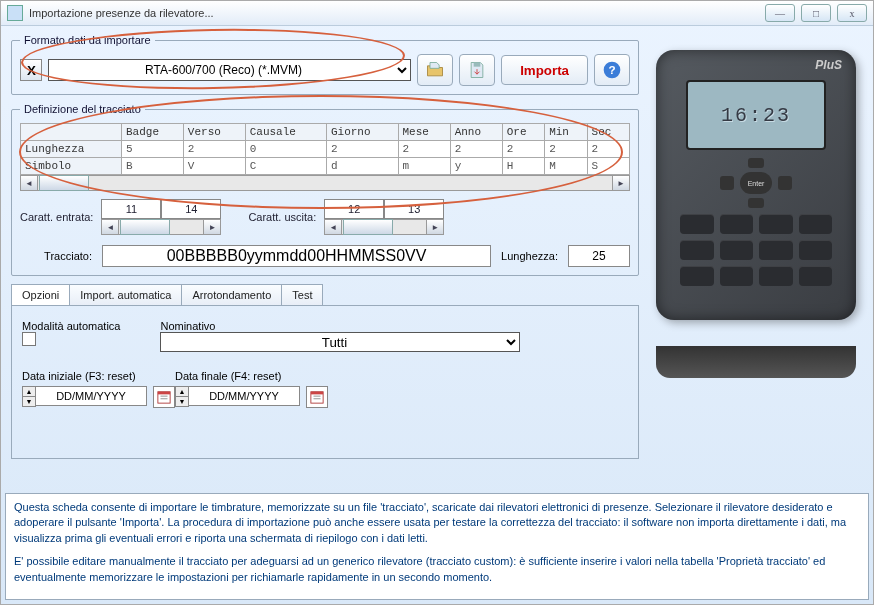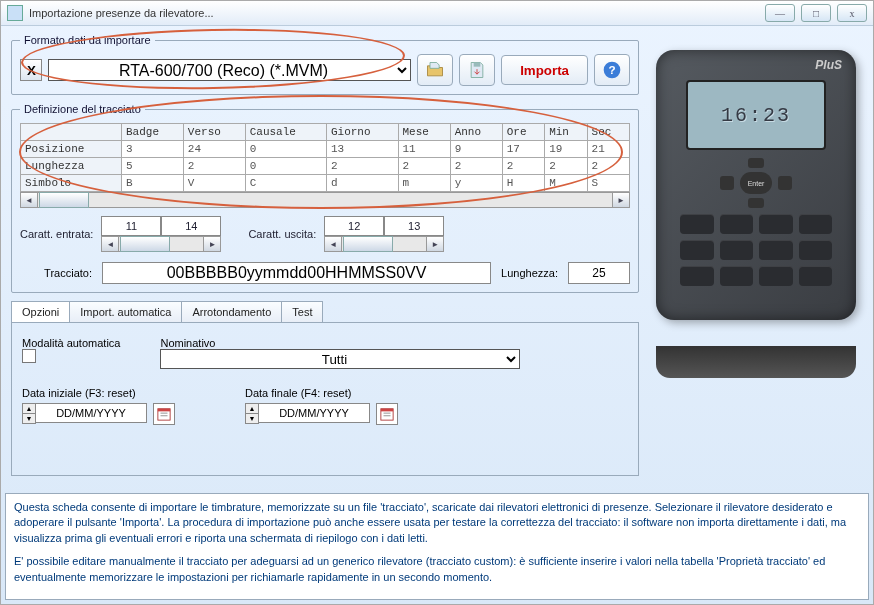--- a/index.html
+++ b/index.html
@@ -9,21 +9,21 @@
 .titlebar .ttl{flex:1;color:#333}
 .winbtns{display:flex;gap:6px}
 .winbtn{width:28px;height:16px;border:1px solid #8aa;border-radius:3px;background:linear-gradient(#fff,#d6e6f5);display:flex;align-items:center;justify-content:center;color:#556;font-family:Verdana;font-size:10px;cursor:pointer}
 .body{display:flex;padding:8px 10px 0 10px;gap:10px}
 .leftcol{width:628px}
 .rightcol{flex:1;display:flex;align-items:flex-start;justify-content:center;padding-top:16px}
 fieldset{border:1px solid #9ab;border-radius:2px;margin:0 0 8px 0;padding:8px;background:transparent}
 legend{color:#113;padding:0 4px}
 .row{display:flex;align-items:center;gap:6px}
 .xbtn{width:22px;height:22px;border:1px solid #888;background:linear-gradient(#fff,#dde6f0);font-weight:bold;cursor:pointer}
-.fmtselect{flex:1;height:22px;border:1px solid #555;background:#fff;text-align:center;font-size:16px}
+.fmtselect{flex:1;height:22px;border:1px solid #555;background:#fff;text-align:center;font-size:12px}
 .icobtn{width:34px;height:30px;border:1px solid #9ab;border-radius:4px;background:linear-gradient(#fff,#e3ecf6);display:flex;align-items:center;justify-content:center;cursor:pointer}
 .importbtn{height:30px;padding:0 18px;border:1px solid #9ab;border-radius:4px;background:linear-gradient(#fff,#e3ecf6);color:#c00;font-weight:bold;cursor:pointer}
 .helpbtn{width:34px;height:30px;border:1px solid #9ab;border-radius:4px;background:linear-gradient(#fff,#e3ecf6);display:flex;align-items:center;justify-content:center;cursor:pointer}
 .helpbtn svg{width:20px;height:20px}
 table.tr{border-collapse:collapse;width:100%;background:#fff;font-family:"Courier New",monospace;font-size:11px;color:#555}
 table.tr th,table.tr td{border:1px solid #aaa;height:16px;padding:0 4px;text-align:left;font-weight:normal}
 table.tr th{background:#eef3f9;color:#333}
 table.tr td.rh{background:#eef3f9;color:#333;width:92px}
 .scroll{height:14px;border:1px solid #999;background:#e8e8e8;display:flex;align-items:center;margin-top:0}
 .scroll .ar{width:16px;height:100%;background:linear-gradient(#fff,#d0d8e2);border-right:1px solid #999;display:flex;align-items:center;justify-content:center;font-size:8px;color:#445}
@@ -37,21 +37,21 @@
 .tracrow{display:flex;align-items:center;gap:10px;margin-top:10px}
 .tracbox{flex:1;height:20px;border:1px solid #888;background:#fff;text-align:center;line-height:20px;font-size:16px}
 .lenbox{width:60px;height:20px;border:1px solid #888;background:#fff;text-align:center;line-height:20px;font-size:12px}
 .tabs{display:flex;border-bottom:1px solid #9ab;margin-top:4px}
 .tab{padding:4px 10px;border:1px solid #9ab;border-bottom:none;background:linear-gradient(#fafdff,#e8eef7);margin-right:-1px;cursor:pointer;color:#222}
 .tab.active{background:#fff;position:relative;top:0}
 .tabpanel{border:1px solid #9ab;border-top:none;background:transparent;padding:14px 10px 14px 10px;min-height:124px}
 .auto{display:flex;gap:40px;align-items:flex-start;margin-bottom:18px}
 .chk{width:12px;height:12px;border:1px solid #777;background:#fff;display:inline-block}
 .nomselect{width:360px;height:20px;border:1px solid #555;background:#fff;text-align:center}
-.dates{display:flex;gap:70px}
+.dates{display:flex;}
 .dcol{display:flex;flex-direction:column;gap:4px}
 .dfield{display:flex;align-items:flex-start}
 .spin{display:flex;flex-direction:column;border:1px solid #888;background:#eee}
 .spin div{width:12px;height:9px;display:flex;align-items:center;justify-content:center;font-size:7px;border-bottom:1px solid #888;cursor:pointer}
 .spin div:last-child{border-bottom:none}
 .dinput{width:110px;height:18px;border:1px solid #888;border-left:none;background:#fff;text-align:center;line-height:18px}
 .calbtn{width:20px;height:20px;border:1px solid #888;background:#fff;margin-left:6px;display:flex;align-items:center;justify-content:center;cursor:pointer}
 .calbtn svg{width:14px;height:14px}
 .footer{position:absolute;left:4px;right:4px;bottom:4px;border:1px solid #9ab;background:#fff;padding:6px 8px;font-size:11px;color:#003a7a;line-height:1.4}
 .footer p{margin:0 0 8px 0}
@@ -130,32 +130,20 @@
             <th>Verso</th>
             <th>Causale</th>
             <th>Giorno</th>
             <th>Mese</th>
             <th>Anno</th>
             <th>Ore</th>
             <th>Min</th>
             <th>Sec</th>
           </tr>
           <tr>
-                <td class="rh">Posizione</td>
-                <td>3</td>
-                <td>24</td>
-                <td>0</td>
-                <td>13</td>
-                <td>11</td>
-                <td>9</td>
-                <td>17</td>
-                <td>19</td>
-                <td>21</td>
-              </tr>
-          <tr>
                 <td class="rh">Lunghezza</td>
                 <td>5</td>
                 <td>2</td>
                 <td>0</td>
                 <td>2</td>
                 <td>2</td>
                 <td>2</td>
                 <td>2</td>
                 <td>2</td>
                 <td>2</td>

